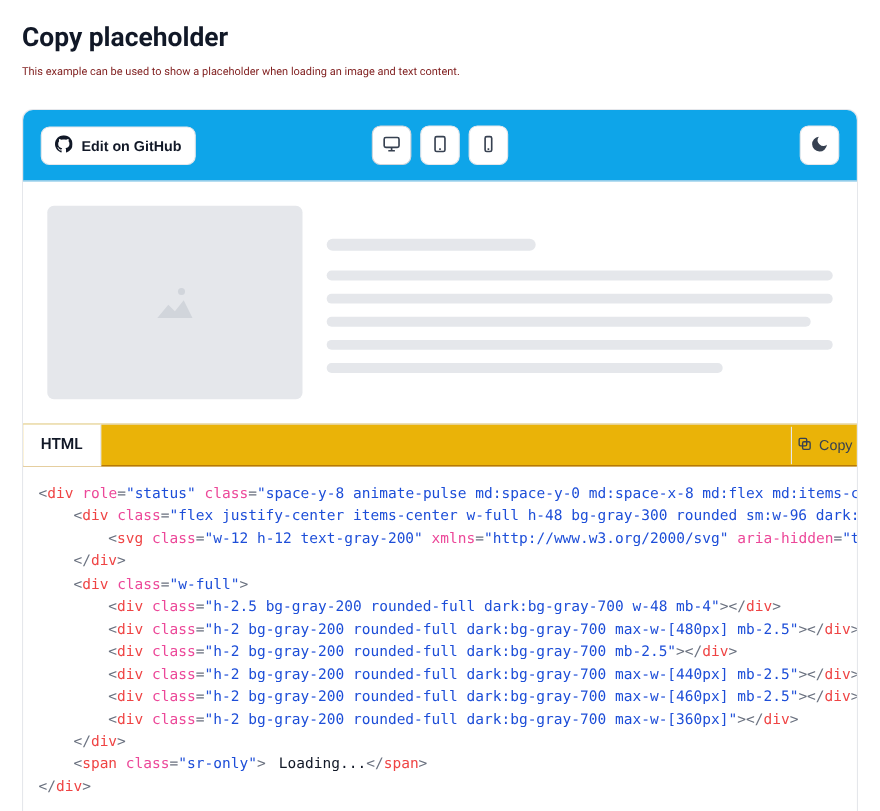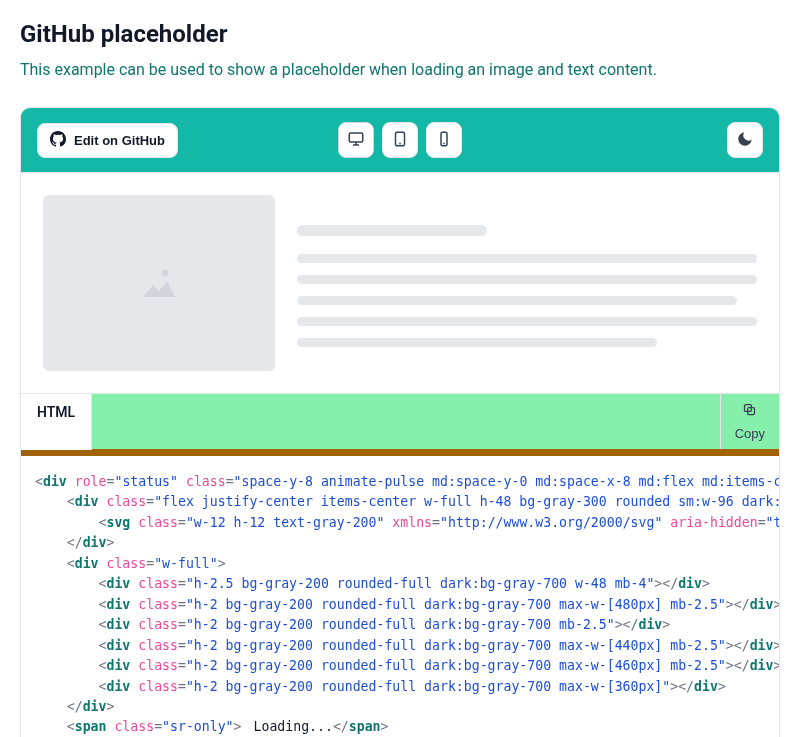--- a/index.html
+++ b/index.html
@@ -1,53 +1,53 @@
 <!DOCTYPE html>
 <html><head>
 <meta charset="utf-8">
 <style>
 * { box-sizing: border-box; margin: 0; padding: 0; }
 body { font-family: -apple-system, BlinkMacSystemFont, "Segoe UI", Roboto, Helvetica, Arial, sans-serif; background: #fff; color: #111827; padding: 20px; width: 800px; }
 .heading { font-size: 24px; font-weight: 700; margin-bottom: 12px; }
-.desc { font-size: 16px; color: #0f766e; margin-bottom: 28px; }
+.desc { font-size: 10px; color: #7f1d1d; margin-bottom: 28px; }
 .card { border: 1px solid #e5e7eb; border-radius: 10px; overflow: hidden; }
-.toolbar { display: flex; align-items: center; justify-content: space-between; padding: 14px 16px; background: #14b8a6; border-bottom: 1px solid #e5e7eb; }
+.toolbar { display: flex; align-items: center; justify-content: space-between; padding: 14px 16px; background: #0ea5e9; border-bottom: 1px solid #e5e7eb; }
 .toolbar-left, .toolbar-center, .toolbar-right { display: flex; align-items: center; gap: 8px; }
 .toolbar-center { position: absolute; left: 50%; transform: translateX(-50%); }
 .toolbar { position: relative; }
 .gh-btn { display: inline-flex; align-items: center; gap: 8px; background: #fff; border: 1px solid #e5e7eb; border-radius: 8px; padding: 7px 12px; font-size: 13px; font-weight: 600; color: #111827; cursor: pointer; }
 .icon-btn { display: inline-flex; align-items: center; justify-content: center; width: 36px; height: 36px; background: #fff; border: 1px solid #e5e7eb; border-radius: 8px; cursor: pointer; color: #374151; }
 .icon-btn.active { border-color: #d1d5db; }
 .icon-btn svg { width: 18px; height: 18px; }
 .preview { padding: 22px; display: flex; gap: 22px; align-items: flex-start; background: #fff; }
 .ph-img { width: 232px; height: 176px; background: #e5e7eb; border-radius: 6px; display: flex; align-items: center; justify-content: center; }
 .ph-img svg { width: 48px; height: 48px; color: #d1d5db; }
 .ph-lines { flex: 1; padding-top: 30px; }
 .ph-line { height: 9px; background: #e5e7eb; border-radius: 999px; margin-bottom: 12px; }
 .ph-title { width: 190px; height: 11px; margin-bottom: 18px; }
 .ph-line.w480 { max-width: 480px; }
 .ph-line.wfull { }
 .ph-line.w440 { max-width: 440px; }
 .ph-line.w460 { max-width: 460px; }
 .ph-line.w360 { max-width: 360px; margin-bottom: 0; }
-.codebar { display: flex; justify-content: space-between; border-top: 1px solid #e5e7eb; border-bottom: 7px solid #a16207; background: #86efac; }
+.codebar { display: flex; align-items: center; justify-content: space-between; border-top: 1px solid #e5e7eb; border-bottom: 1px solid #a16207; background: #eab308; }
 .tab { padding: 10px 16px; font-size: 14px; font-weight: 600; background: #fff; border-right: 1px solid #e5e7eb; color: #111827; cursor: pointer; border-bottom: 2px solid transparent; margin-bottom: -1px; }
-.copy-btn { display: inline-flex; align-items: center; gap: 6px; padding: 8px 14px; font-size: 13px; color: #374151; background: transparent; border: none; border-left: 1px solid #e5e7eb; cursor: pointer; flex-direction: column; }
+.copy-btn { display: inline-flex; align-items: center; gap: 6px; padding: 8px 4px; font-size: 13px; color: #374151; background: transparent; border: none; border-left: 1px solid #e5e7eb; cursor: pointer; }
 .copy-btn svg { width: 15px; height: 15px; }
 .code { padding: 16px 14px 20px; font-family: ui-monospace, SFMono-Regular, Menlo, Consolas, monospace; font-size: 13.2px; line-height: 1.55; white-space: pre; overflow-x: hidden; color: #111827; }
-.t-tag { color: #0f766e; font-weight: bold; }
+.t-tag { color: #ef4444; }
 .t-attr { color: #ec4899; }
 .t-punc { color: #6b7280; }
 .t-str { color: #1d4ed8; }
 .t-text { color: #111827; margin-left: 12px; }
 </style>
 </head>
 <body>
 
-<h2 class="heading">GitHub placeholder</h2>
+<h2 class="heading">Copy placeholder</h2>
 <p class="desc">This example can be used to show a placeholder when loading an image and text content.</p>
 
 <div class="card">
 
   <div class="toolbar">
     <div class="toolbar-left">
       <button class="gh-btn">
         <span>
           <svg width="16" height="16" viewBox="0 0 16 16" fill="currentColor">
               <path d="M8 0C3.58 0 0 3.58 0 8c0 3.54 2.29 6.53 5.47 7.59.4.07.55-.17.55-.38 0-.19-.01-.82-.01-1.49-2.01.37-2.53-.49-2.69-.94-.09-.23-.48-.94-.82-1.13-.28-.15-.68-.52-.01-.53.63-.01 1.08.58 1.23.82.72 1.21 1.87.87 2.33.66.07-.52.28-.87.51-1.07-1.78-.2-3.64-.89-3.64-3.95 0-.87.31-1.59.82-2.15-.08-.2-.36-1.02.08-2.12 0 0 .67-.21 2.2.82.64-.18 1.32-.27 2-.27.68 0 1.36.09 2 .27 1.53-1.04 2.2-.82 2.2-.82.44 1.1.16 1.92.08 2.12.51.56.82 1.27.82 2.15 0 3.07-1.87 3.75-3.65 3.95.29.25.54.73.54 1.48 0 1.07-.01 1.93-.01 2.2 0 .21.15.46.55.38A8.013 8.013 0 0016 8c0-4.42-3.58-8-8-8z"></path>

